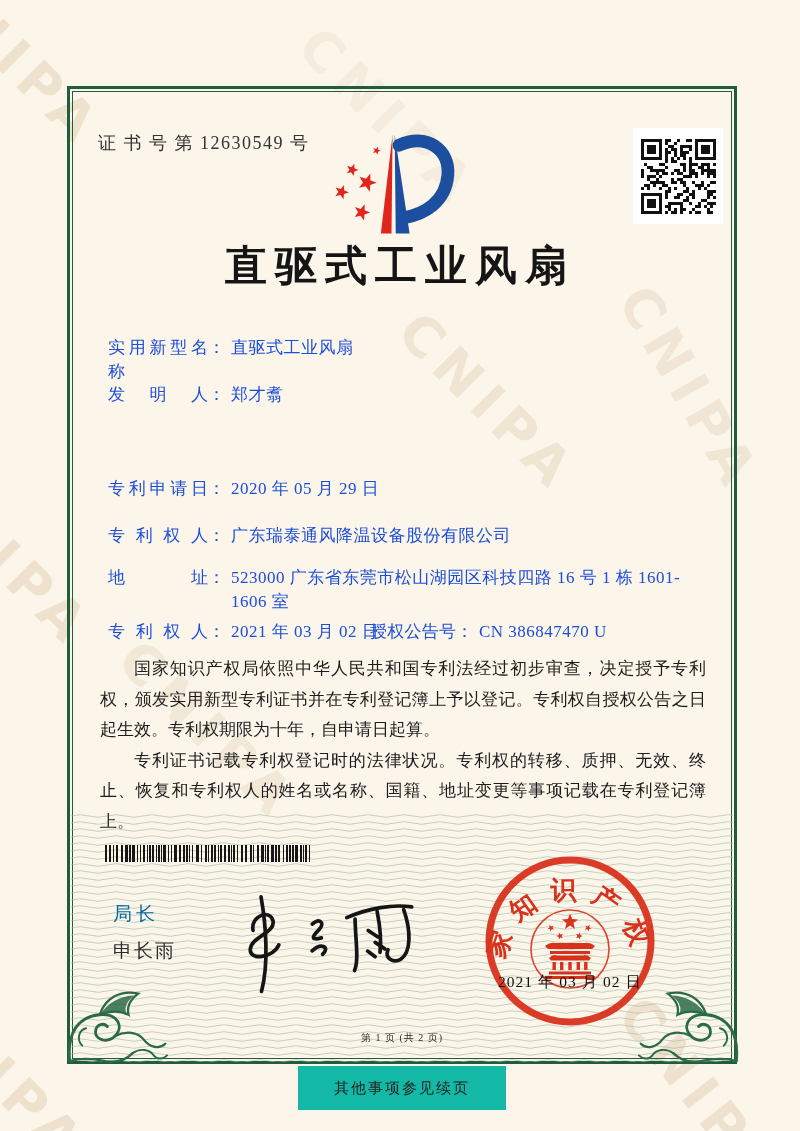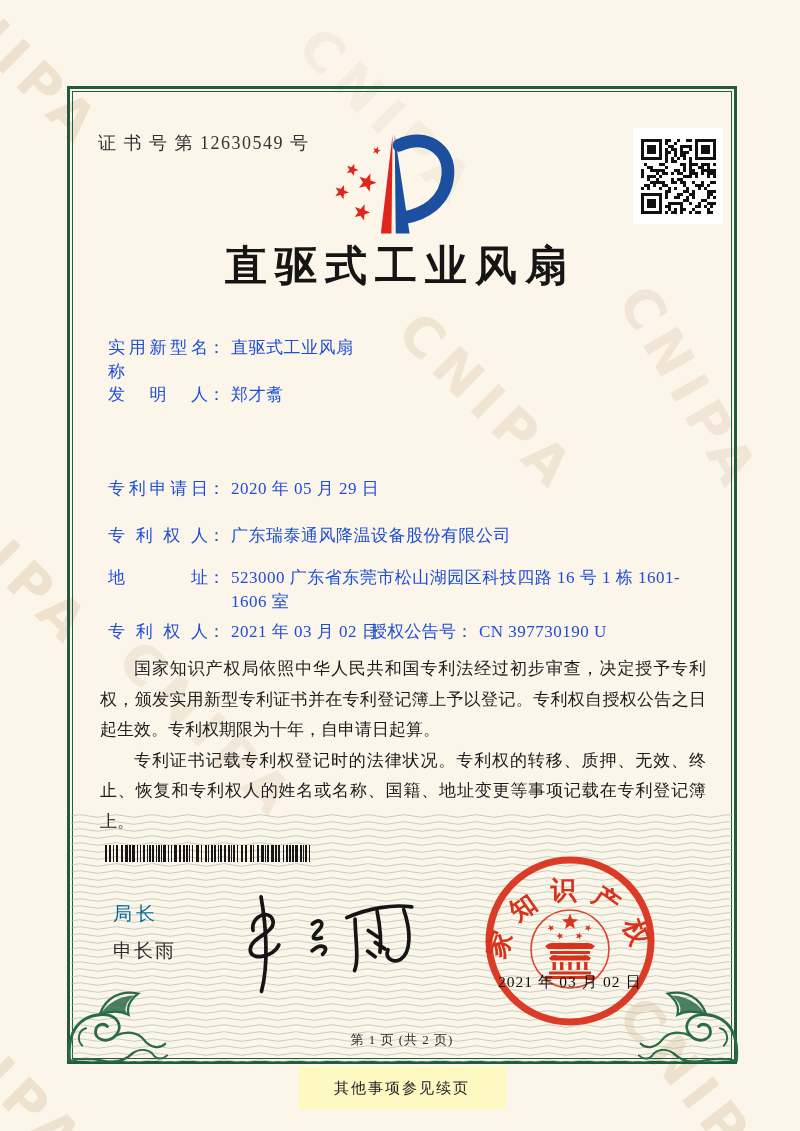--- a/index.html
+++ b/index.html
@@ -29,23 +29,23 @@
   .waves{position:absolute;left:71px;top:812px;z-index:2;}
   .barcode{position:absolute;left:105px;top:845px;z-index:3;}
   .officer-role{position:absolute;left:113px;top:901px;font-family:"Liberation Sans","DejaVu Sans",sans-serif;
          font-size:19px;font-weight:500;letter-spacing:4px;color:#0369a1;z-index:3;}
   .officer-name{position:absolute;left:113px;top:938px;font-family:"Liberation Sans","DejaVu Sans",sans-serif;
          font-size:19px;font-weight:500;letter-spacing:2px;color:#2b2b2b;z-index:3;}
   .signature{position:absolute;left:225px;top:880px;z-index:3;}
   .seal{position:absolute;left:482px;top:853px;z-index:3;}
   .seal-date{position:absolute;left:486px;top:972px;width:168px;text-align:center;font-size:15.5px;
          letter-spacing:1px;color:#101010;z-index:4;}
-  .pageinfo{position:absolute;left:67px;top:1031px;width:670px;text-align:center;font-size:13px;
+  .pageinfo{position:absolute;left:67px;top:1031px;width:670px;text-align:center;font-size:10px;
          color:#2c2c2c;z-index:3;letter-spacing:1px;}
-  .contbox{position:absolute;left:298px;top:1066px;width:208px;height:44px;background:#fef9c3;
+  .contbox{position:absolute;left:298px;top:1066px;width:208px;height:44px;background:#14b8a6;
          z-index:4;text-align:center;line-height:44px;font-size:15px;letter-spacing:2px;color:#222;}
   .flourish{position:absolute;z-index:3;}
   .flourish.right{transform:scaleX(-1);}
 </style>
 </head>
 <body>
 
 <div id="page">
 
   <span class="wm" style="left:-45px;top:-45px;">CNIPA</span>
@@ -100,21 +100,21 @@
   </div>
   <div class="row" style="top:524px;">
     <span class="flabel">专利权人</span><span class="fcolon">：</span><span class="fvalue">广东瑞泰通风降温设备股份有限公司</span>
   </div>
   <div class="row" style="top:566px;">
     <span class="flabel">地址</span><span class="fcolon">：</span><span class="fvalue" style="max-width:478px;">523000 广东省东莞市松山湖园区科技四路 16 号 1 栋 1601-1606 室</span>
   </div>
   <div class="row" style="top:620px;">
     <span class="flabel">专利权人</span><span class="fcolon">：</span><span class="fvalue">2021 年 03 月 02 日</span>
     <span class="pair2">
-      <span class="flabel">授权公告号</span><span class="fcolon">：</span><span class="fvalue">CN 397730190 U</span>
+      <span class="flabel">授权公告号</span><span class="fcolon">：</span><span class="fvalue">CN 386847470 U</span>
     </span>
   </div>
 
   <div class="paras">
     <p>国家知识产权局依照中华人民共和国专利法经过初步审查，决定授予专利权，颁发实用新型专利证书并在专利登记簿上予以登记。专利权自授权公告之日起生效。专利权期限为十年，自申请日起算。</p>
     <p>专利证书记载专利权登记时的法律状况。专利权的转移、质押、无效、终止、恢复和专利权人的姓名或名称、国籍、地址变更等事项记载在专利登记簿上。</p>
   </div>
 
   <svg class="barcode" width="215" height="18" viewBox="0 0 215 18">
     <path id="barpath" fill="#161616" d="M0 0h2v17h-2zM4 0h2v17h-2zM8 0h1v17h-1zM11 0h2v17h-2zM16 0h2v17h-2zM20 0h3v17h-3zM24 0h2v17h-2zM27 0h3v17h-3zM32 0h1v17h-1zM35 0h1v17h-1zM38 0h2v17h-2zM42 0h1v17h-1zM44 0h2v17h-2zM47 0h2v17h-2zM51 0h1v17h-1zM53 0h2v17h-2zM56 0h1v17h-1zM58 0h3v17h-3zM63 0h1v17h-1zM66 0h1v17h-1zM69 0h3v17h-3zM74 0h2v17h-2zM78 0h2v17h-2zM81 0h2v17h-2zM84 0h1v17h-1zM87 0h1v17h-1zM91 0h3v17h-3zM96 0h1v17h-1zM100 0h2v17h-2zM103 0h1v17h-1zM106 0h2v17h-2zM109 0h2v17h-2zM113 0h1v17h-1zM115 0h2v17h-2zM119 0h2v17h-2zM123 0h2v17h-2zM126 0h1v17h-1zM128 0h2v17h-2zM132 0h1v17h-1zM136 0h2v17h-2zM140 0h2v17h-2zM145 0h2v17h-2zM148 0h1v17h-1zM152 0h2v17h-2zM156 0h3v17h-3zM160 0h1v17h-1zM162 0h2v17h-2zM166 0h3v17h-3zM170 0h2v17h-2zM173 0h2v17h-2zM178 0h1v17h-1zM181 0h2v17h-2zM184 0h2v17h-2zM187 0h2v17h-2zM190 0h3v17h-3zM195 0h2v17h-2zM198 0h1v17h-1zM200 0h2v17h-2zM204 0h1v17h-1z"></path>

